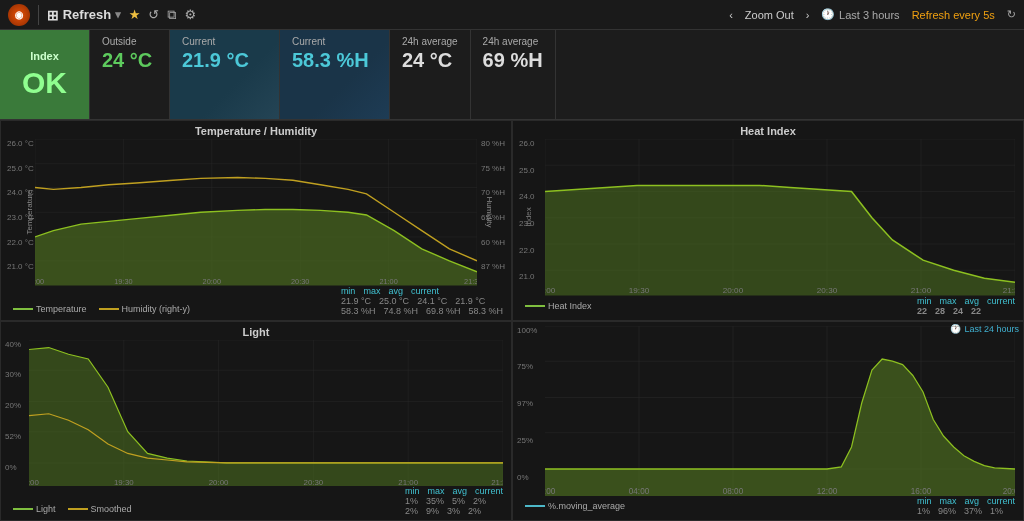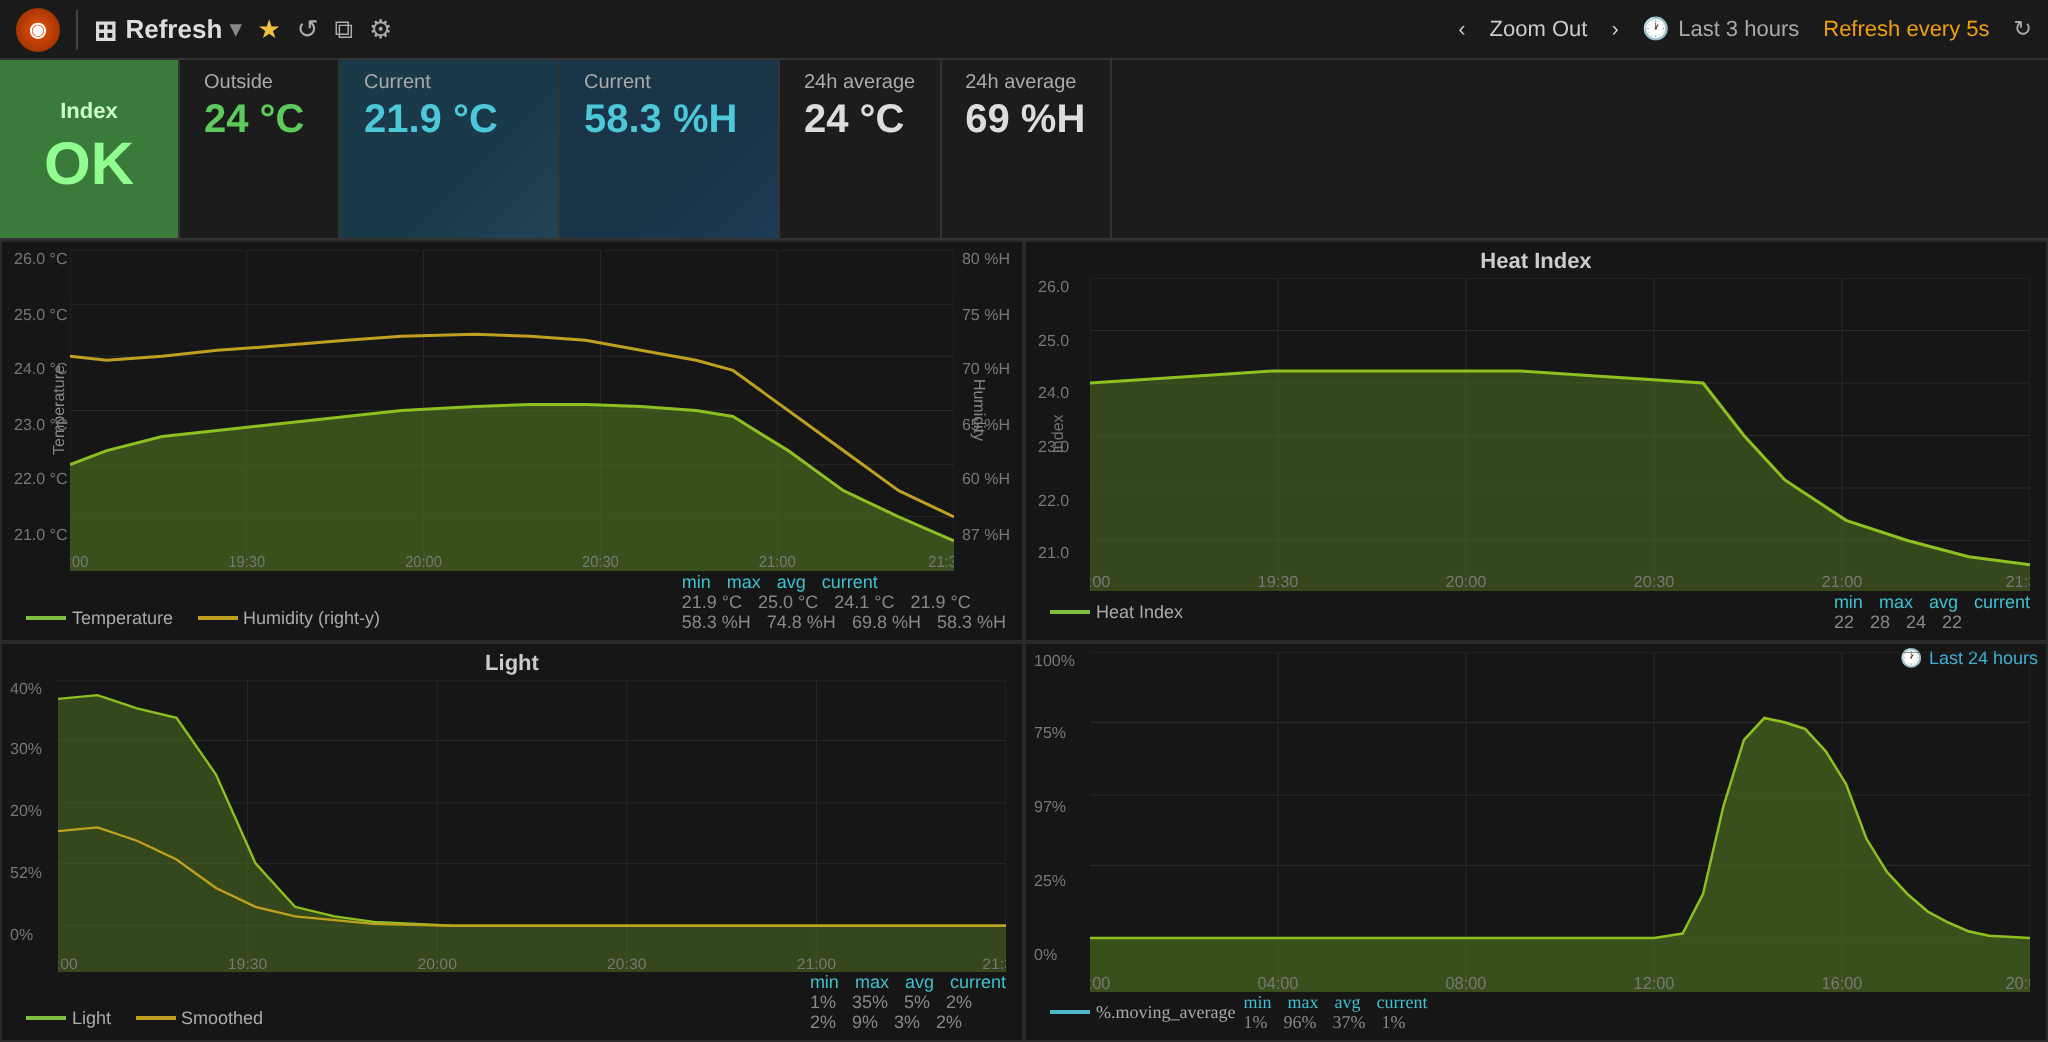--- a/index.html
+++ b/index.html
@@ -236,20 +236,21 @@
   <div class="stat-card">
     <div class="stat-label">24h average</div>
     <div class="stat-value white">69 %H</div>
   </div>
 
 </div>
 
 <div class="charts-grid">
 
   <div class="chart-panel">
+    <div class="chart-title">Temperature / Humidity</div>
     <div class="chart-area" style="position:relative;">
       <div class="y-label-left" style="left:2px;font-size:8px;">Temperature</div>
       <div class="y-label-right" style="right:2px;font-size:8px;">Humidity</div>
       <svg viewBox="0 0 480 160" preserveAspectRatio="none" style="position:absolute;left:30px;right:30px;top:0;bottom:0;width:calc(100% - 60px);height:100%;">
 
         <line x1="0" y1="133" x2="480" y2="133" stroke="#2a2a2a" stroke-width="0.5"></line>
         <line x1="0" y1="107" x2="480" y2="107" stroke="#2a2a2a" stroke-width="0.5"></line>
         <line x1="0" y1="80" x2="480" y2="80" stroke="#2a2a2a" stroke-width="0.5"></line>
         <line x1="0" y1="53" x2="480" y2="53" stroke="#2a2a2a" stroke-width="0.5"></line>
         <line x1="0" y1="27" x2="480" y2="27" stroke="#2a2a2a" stroke-width="0.5"></line>
@@ -375,21 +376,21 @@
           <span>Heat Index</span>
         </div>
       </div>
       <div style="font-size:9px;color:#888;text-align:right;">
         <div style="display:flex;gap:8px;">
           <span style="color:#40c0d0;">min</span>
           <span style="color:#40c0d0;">max</span>
           <span style="color:#40c0d0;">avg</span>
           <span style="color:#40c0d0;">current</span>
         </div>
-        <div style="display:flex;gap:8px;">
+        <div style="display:flex;gap:8px;font-weight:bold;">
           <span>22</span>
             <span>28</span>
             <span>24</span>
             <span>22</span>
         </div>
       </div>
     </div>
   </div>
 
   <div class="chart-panel">
@@ -491,21 +492,21 @@
         <text x="458" y="153" fill="#777" font-size="8" text-anchor="middle">20:00</text>
       </svg>
       <div style="position:absolute;left:0;top:0;bottom:14px;width:28px;display:flex;flex-direction:column-reverse;justify-content:space-between;font-size:8px;color:#777;">
         <span>0%</span>
           <span>25%</span>
           <span>97%</span>
           <span>75%</span>
           <span>100%</span>
       </div>
     </div>
-    <div style="display:flex;align-items:center;padding:0 4px;font-family:Liberation Serif, serif;">
+    <div style="display:flex;justify-content:space-between;align-items:center;padding:0 4px;">
       <div class="chart-legend">
         <div class="legend-item">
           <div class="legend-line teal"></div>
           <span>%.moving_average</span>
         </div>
       </div>
       <div style="font-size:9px;color:#888;text-align:right;">
         <div style="display:flex;gap:8px;">
           <span style="color:#40c0d0;">min</span>
           <span style="color:#40c0d0;">max</span>

